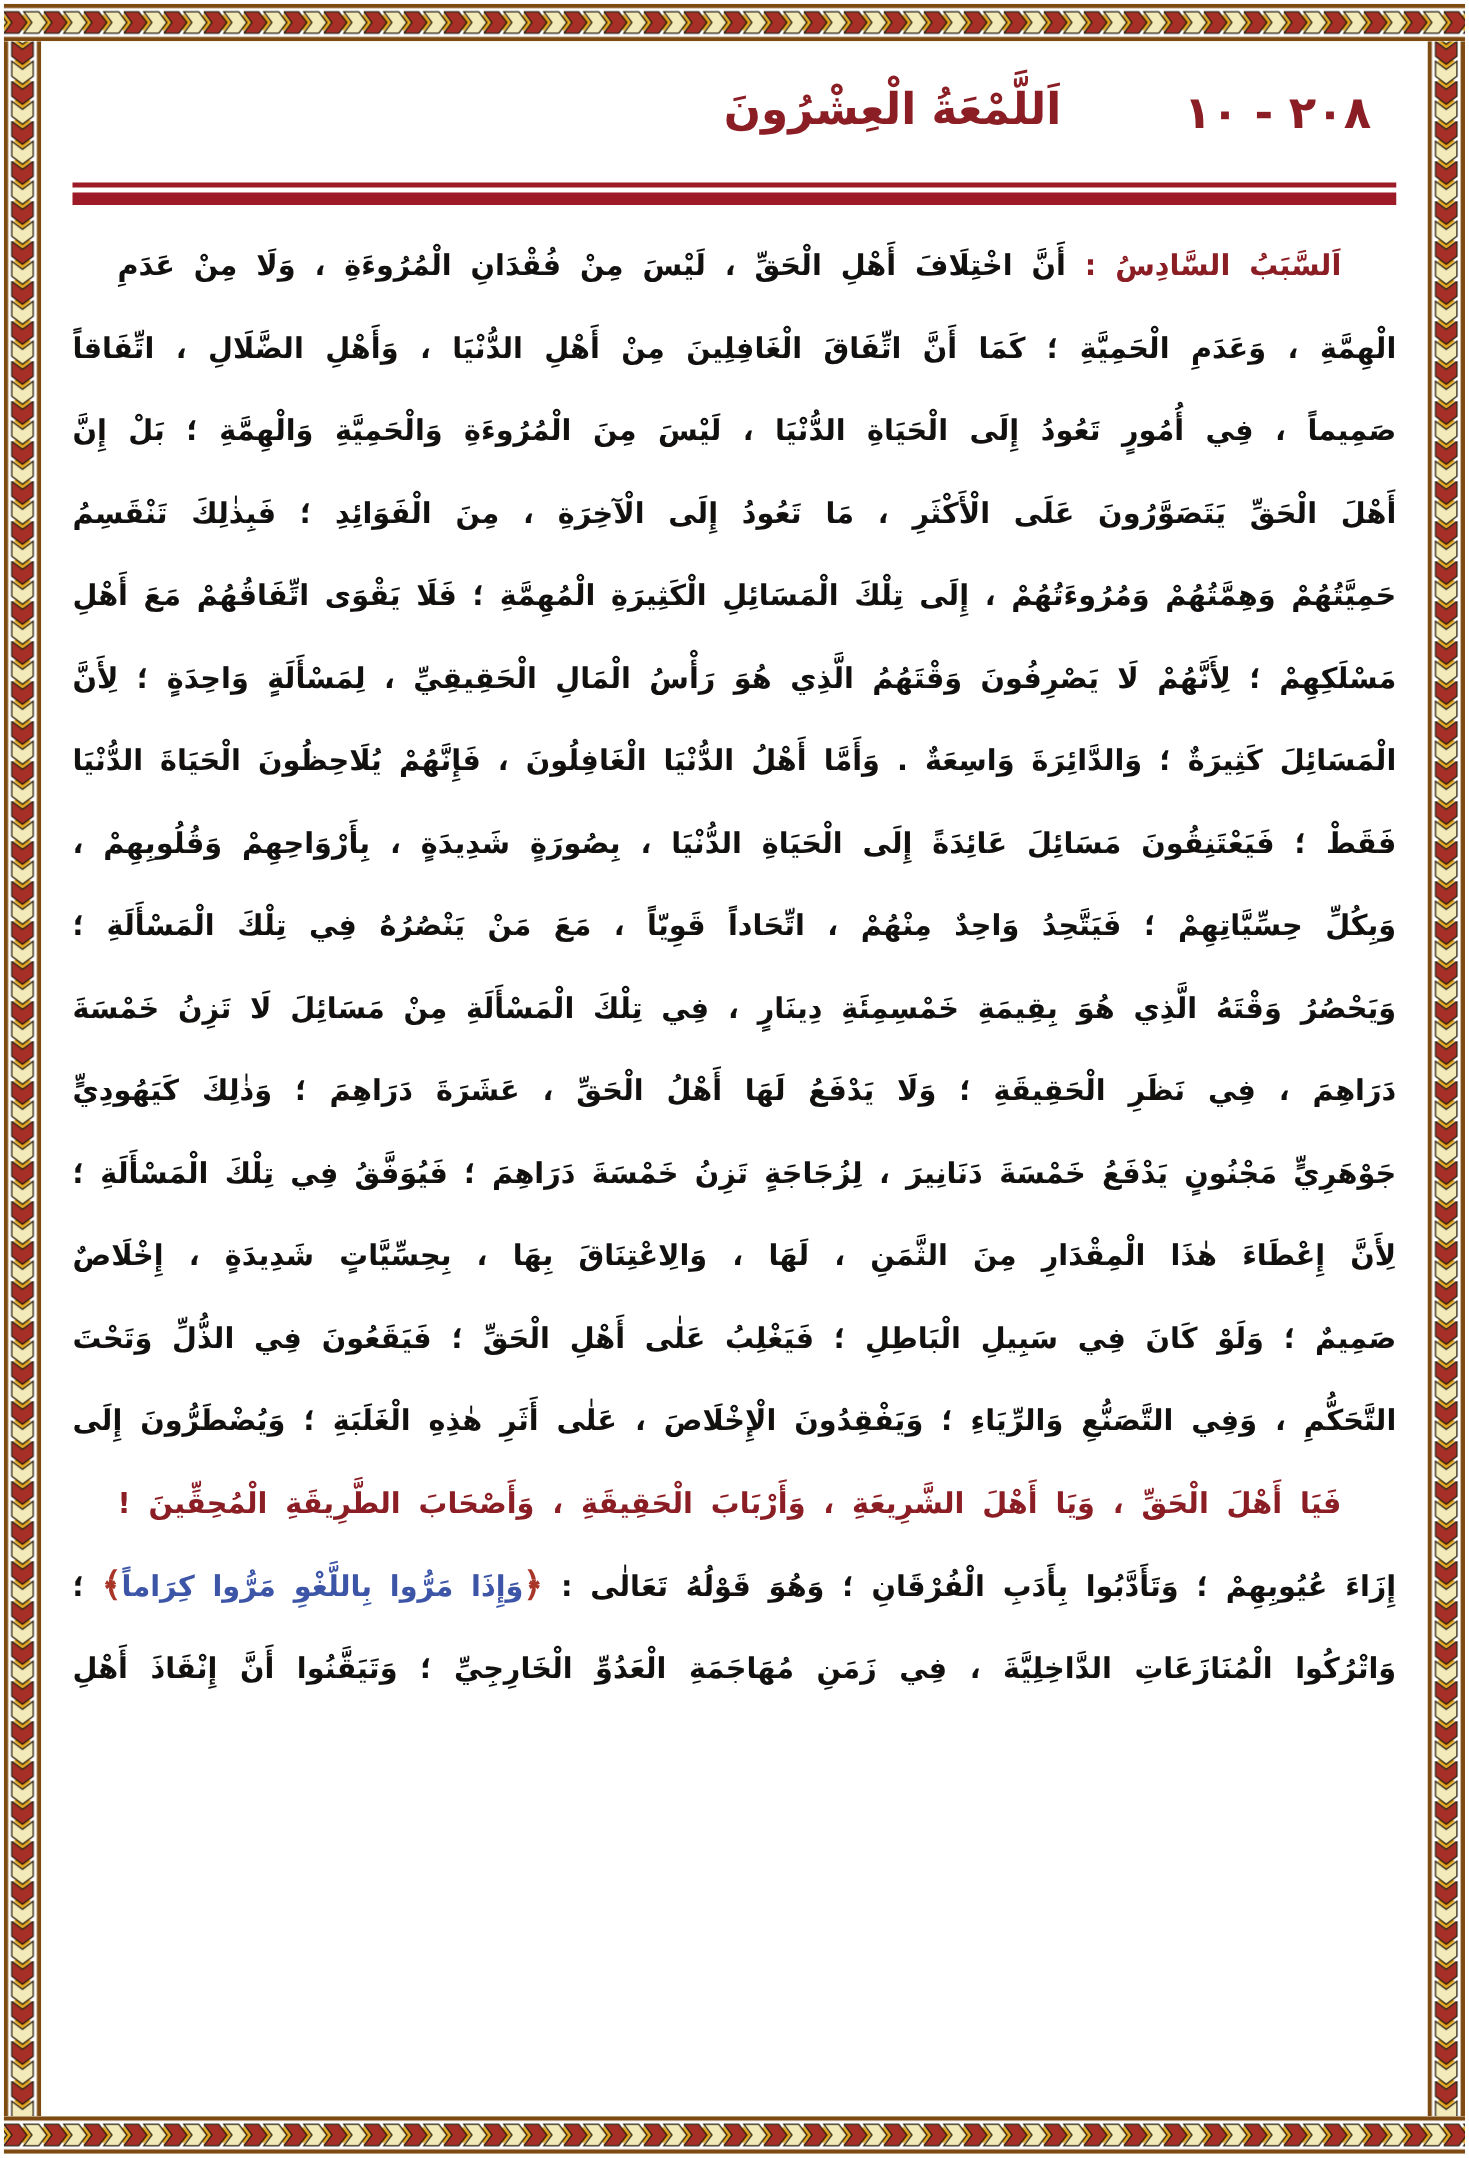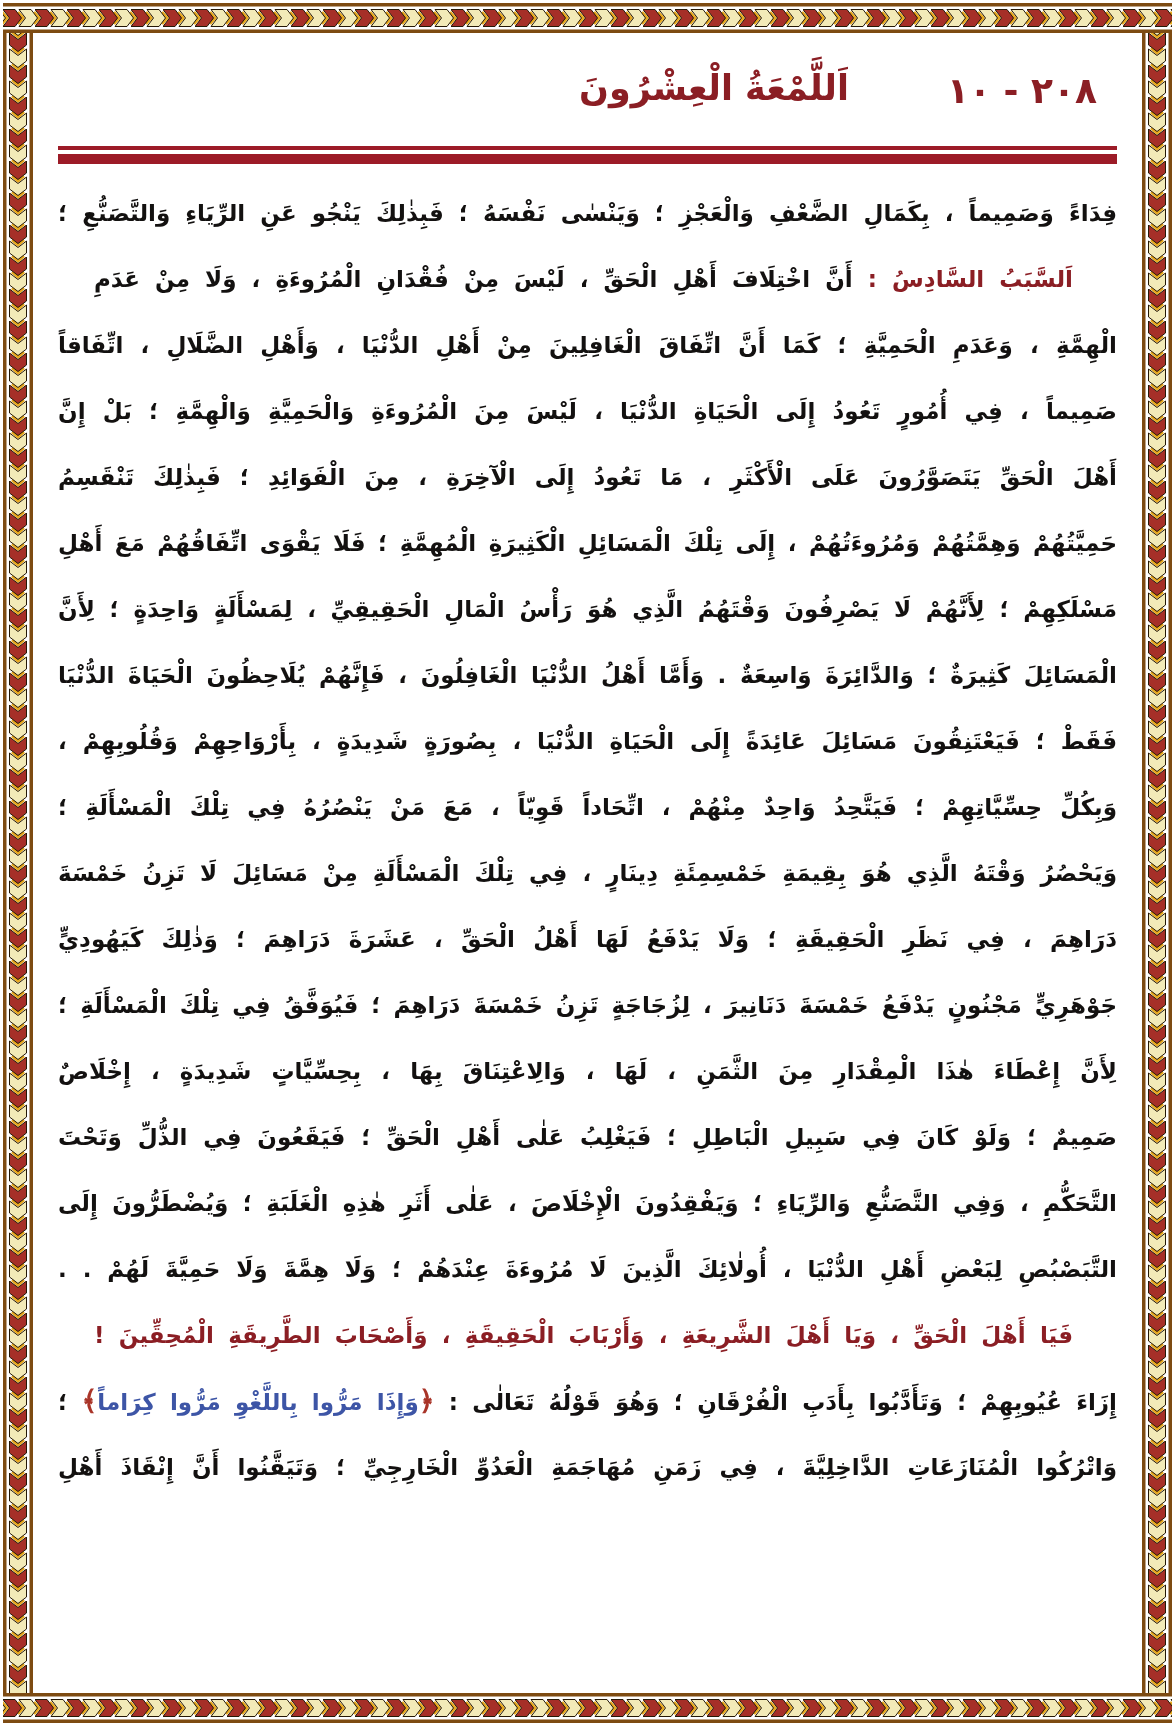--- a/index.html
+++ b/index.html
@@ -112,33 +112,31 @@
   </defs>
   <rect width="100%" height="100%" fill="url(#chainVR)"></rect>
 </svg>
 
 <div class="page-label">٢٠٨ - ١٠</div>
 <div class="page-title">اَللَّمْعَةُ الْعِشْرُونَ</div>
 <div class="rule-thin"></div>
 <div class="rule-thick"></div>
 
 <div class="text-block">
-    <div class="line"><span class="seg-black">فِدَاءً وَصَمِيماً ، بِكَمَالِ الضَّعْفِ وَالْعَجْزِ ؛ وَيَنْسٰى نَفْسَهُ ؛ فَبِذٰلِكَ يَنْجُو عَنِ الرِّيَاءِ وَالتَّصَنُّعِ ؛</span></div>
     <div class="line line-indent"><span class="seg-red">اَلسَّبَبُ السَّادِسُ : </span><span class="seg-black">أَنَّ اخْتِلَافَ أَهْلِ الْحَقِّ ، لَيْسَ مِنْ فُقْدَانِ الْمُرُوءَةِ ، وَلَا مِنْ عَدَمِ</span></div>
     <div class="line"><span class="seg-black">الْهِمَّةِ ، وَعَدَمِ الْحَمِيَّةِ ؛ كَمَا أَنَّ اتِّفَاقَ الْغَافِلِينَ مِنْ أَهْلِ الدُّنْيَا ، وَأَهْلِ الضَّلَالِ ، اتِّفَاقاً</span></div>
     <div class="line"><span class="seg-black">صَمِيماً ، فِي أُمُورٍ تَعُودُ إِلَى الْحَيَاةِ الدُّنْيَا ، لَيْسَ مِنَ الْمُرُوءَةِ وَالْحَمِيَّةِ وَالْهِمَّةِ ؛ بَلْ إِنَّ</span></div>
     <div class="line"><span class="seg-black">أَهْلَ الْحَقِّ يَتَصَوَّرُونَ عَلَى الْأَكْثَرِ ، مَا تَعُودُ إِلَى الْآخِرَةِ ، مِنَ الْفَوَائِدِ ؛ فَبِذٰلِكَ تَنْقَسِمُ</span></div>
     <div class="line"><span class="seg-black">حَمِيَّتُهُمْ وَهِمَّتُهُمْ وَمُرُوءَتُهُمْ ، إِلَى تِلْكَ الْمَسَائِلِ الْكَثِيرَةِ الْمُهِمَّةِ ؛ فَلَا يَقْوَى اتِّفَاقُهُمْ مَعَ أَهْلِ</span></div>
     <div class="line"><span class="seg-black">مَسْلَكِهِمْ ؛ لِأَنَّهُمْ لَا يَصْرِفُونَ وَقْتَهُمُ الَّذِي هُوَ رَأْسُ الْمَالِ الْحَقِيقِيِّ ، لِمَسْأَلَةٍ وَاحِدَةٍ ؛ لِأَنَّ</span></div>
     <div class="line"><span class="seg-black">الْمَسَائِلَ كَثِيرَةٌ ؛ وَالدَّائِرَةَ وَاسِعَةٌ . وَأَمَّا أَهْلُ الدُّنْيَا الْغَافِلُونَ ، فَإِنَّهُمْ يُلَاحِظُونَ الْحَيَاةَ الدُّنْيَا</span></div>
     <div class="line"><span class="seg-black">فَقَطْ ؛ فَيَعْتَنِقُونَ مَسَائِلَ عَائِدَةً إِلَى الْحَيَاةِ الدُّنْيَا ، بِصُورَةٍ شَدِيدَةٍ ، بِأَرْوَاحِهِمْ وَقُلُوبِهِمْ ،</span></div>
     <div class="line"><span class="seg-black">وَبِكُلِّ حِسِّيَّاتِهِمْ ؛ فَيَتَّحِدُ وَاحِدٌ مِنْهُمْ ، اتِّحَاداً قَوِيّاً ، مَعَ مَنْ يَنْصُرُهُ فِي تِلْكَ الْمَسْأَلَةِ ؛</span></div>
     <div class="line"><span class="seg-black">وَيَحْصُرُ وَقْتَهُ الَّذِي هُوَ بِقِيمَةِ خَمْسِمِئَةِ دِينَارٍ ، فِي تِلْكَ الْمَسْأَلَةِ مِنْ مَسَائِلَ لَا تَزِنُ خَمْسَةَ</span></div>
     <div class="line"><span class="seg-black">دَرَاهِمَ ، فِي نَظَرِ الْحَقِيقَةِ ؛ وَلَا يَدْفَعُ لَهَا أَهْلُ الْحَقِّ ، عَشَرَةَ دَرَاهِمَ ؛ وَذٰلِكَ كَيَهُودِيٍّ</span></div>
     <div class="line"><span class="seg-black">جَوْهَرِيٍّ مَجْنُونٍ يَدْفَعُ خَمْسَةَ دَنَانِيرَ ، لِزُجَاجَةٍ تَزِنُ خَمْسَةَ دَرَاهِمَ ؛ فَيُوَفَّقُ فِي تِلْكَ الْمَسْأَلَةِ ؛</span></div>
     <div class="line"><span class="seg-black">لِأَنَّ إِعْطَاءَ هٰذَا الْمِقْدَارِ مِنَ الثَّمَنِ ، لَهَا ، وَالِاعْتِنَاقَ بِهَا ، بِحِسِّيَّاتٍ شَدِيدَةٍ ، إِخْلَاصٌ</span></div>
     <div class="line"><span class="seg-black">صَمِيمٌ ؛ وَلَوْ كَانَ فِي سَبِيلِ الْبَاطِلِ ؛ فَيَغْلِبُ عَلٰى أَهْلِ الْحَقِّ ؛ فَيَقَعُونَ فِي الذُّلِّ وَتَحْتَ</span></div>
     <div class="line"><span class="seg-black">التَّحَكُّمِ ، وَفِي التَّصَنُّعِ وَالرِّيَاءِ ؛ وَيَفْقِدُونَ الْإِخْلَاصَ ، عَلٰى أَثَرِ هٰذِهِ الْغَلَبَةِ ؛ وَيُضْطَرُّونَ إِلَى</span></div>
-    <div class="line"><span class="seg-black">التَّبَصْبُصِ لِبَعْضِ أَهْلِ الدُّنْيَا ، أُولٰائِكَ الَّذِينَ لَا مُرُوءَةَ عِنْدَهُمْ ؛ وَلَا هِمَّةَ وَلَا حَمِيَّةَ لَهُمْ . .</span></div>
     <div class="line line-indent"><span class="seg-red">فَيَا أَهْلَ الْحَقِّ ، وَيَا أَهْلَ الشَّرِيعَةِ ، وَأَرْبَابَ الْحَقِيقَةِ ، وَأَصْحَابَ الطَّرِيقَةِ الْمُحِقِّينَ !</span></div>
     <div class="line"><span class="seg-black">إِزَاءَ عُيُوبِهِمْ ؛ وَتَأَدَّبُوا بِأَدَبِ الْفُرْقَانِ ؛ وَهُوَ قَوْلُهُ تَعَالٰى : </span><span class="seg-ornament">﴿</span><span class="seg-blue">وَإِذَا مَرُّوا بِاللَّغْوِ مَرُّوا كِرَاماً</span><span class="seg-ornament">﴾</span><span class="seg-black"> ؛</span></div>
     <div class="line"><span class="seg-black">وَاتْرُكُوا الْمُنَازَعَاتِ الدَّاخِلِيَّةَ ، فِي زَمَنِ مُهَاجَمَةِ الْعَدُوِّ الْخَارِجِيِّ ؛ وَتَيَقَّنُوا أَنَّ إِنْقَاذَ أَهْلِ</span></div>
   </div>
 
 </body></html>

